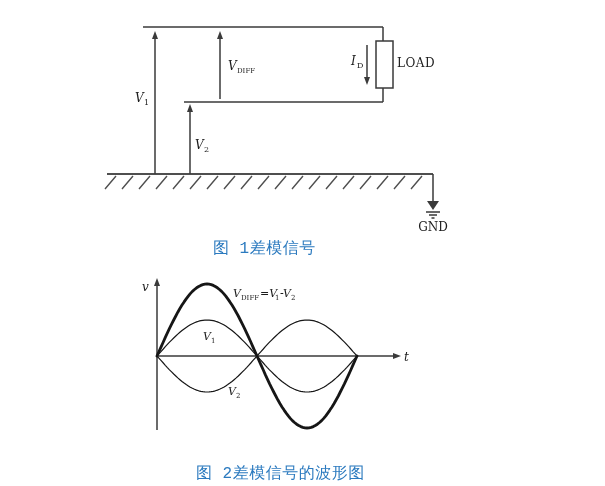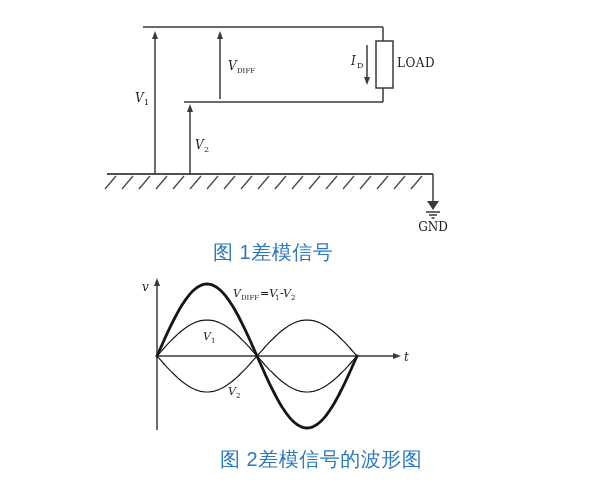--- a/index.html
+++ b/index.html
@@ -13,24 +13,24 @@
   .boxr{fill:#ffffff;stroke:var(--line);stroke-width:1.5;}
   text{font-family:"DejaVu Serif","Liberation Serif",serif;fill:#1c1c1c;}
   .it{font-style:italic;}
   .f12{font-size:12px;}
   .f11{font-size:11px;}
   .f8{font-size:8px;}
   .f7{font-size:7px;}
   .loadtxt{letter-spacing:0.5px;}
   .curve{fill:none;stroke:var(--curve);stroke-width:1.2;stroke-linejoin:round;stroke-linecap:round;}
   .curve.bold{stroke-width:2.8;}
-  .caption{position:absolute;color:var(--caption);font-size:20px;letter-spacing:0.5px;line-height:1.2;
-           font-family:Liberation Sans, sans-serif;}
+  .caption{position:absolute;color:var(--caption);font-size:16px;letter-spacing:0.5px;line-height:1.2;
+           font-family:Liberation Mono, monospace;}
   #cap1{left:213px;top:240px;}
-  #cap2{left:196px;top:447px;margin-left:24px;}
+  #cap2{left:196px;top:465px;}
 </style>
 </head>
 <body>
 
 <div class="screen">
   <svg width="605" height="486" viewBox="0 0 605 486">
 
     <g>
 
       <path class="wire" d="M143,27 H383"></path>

